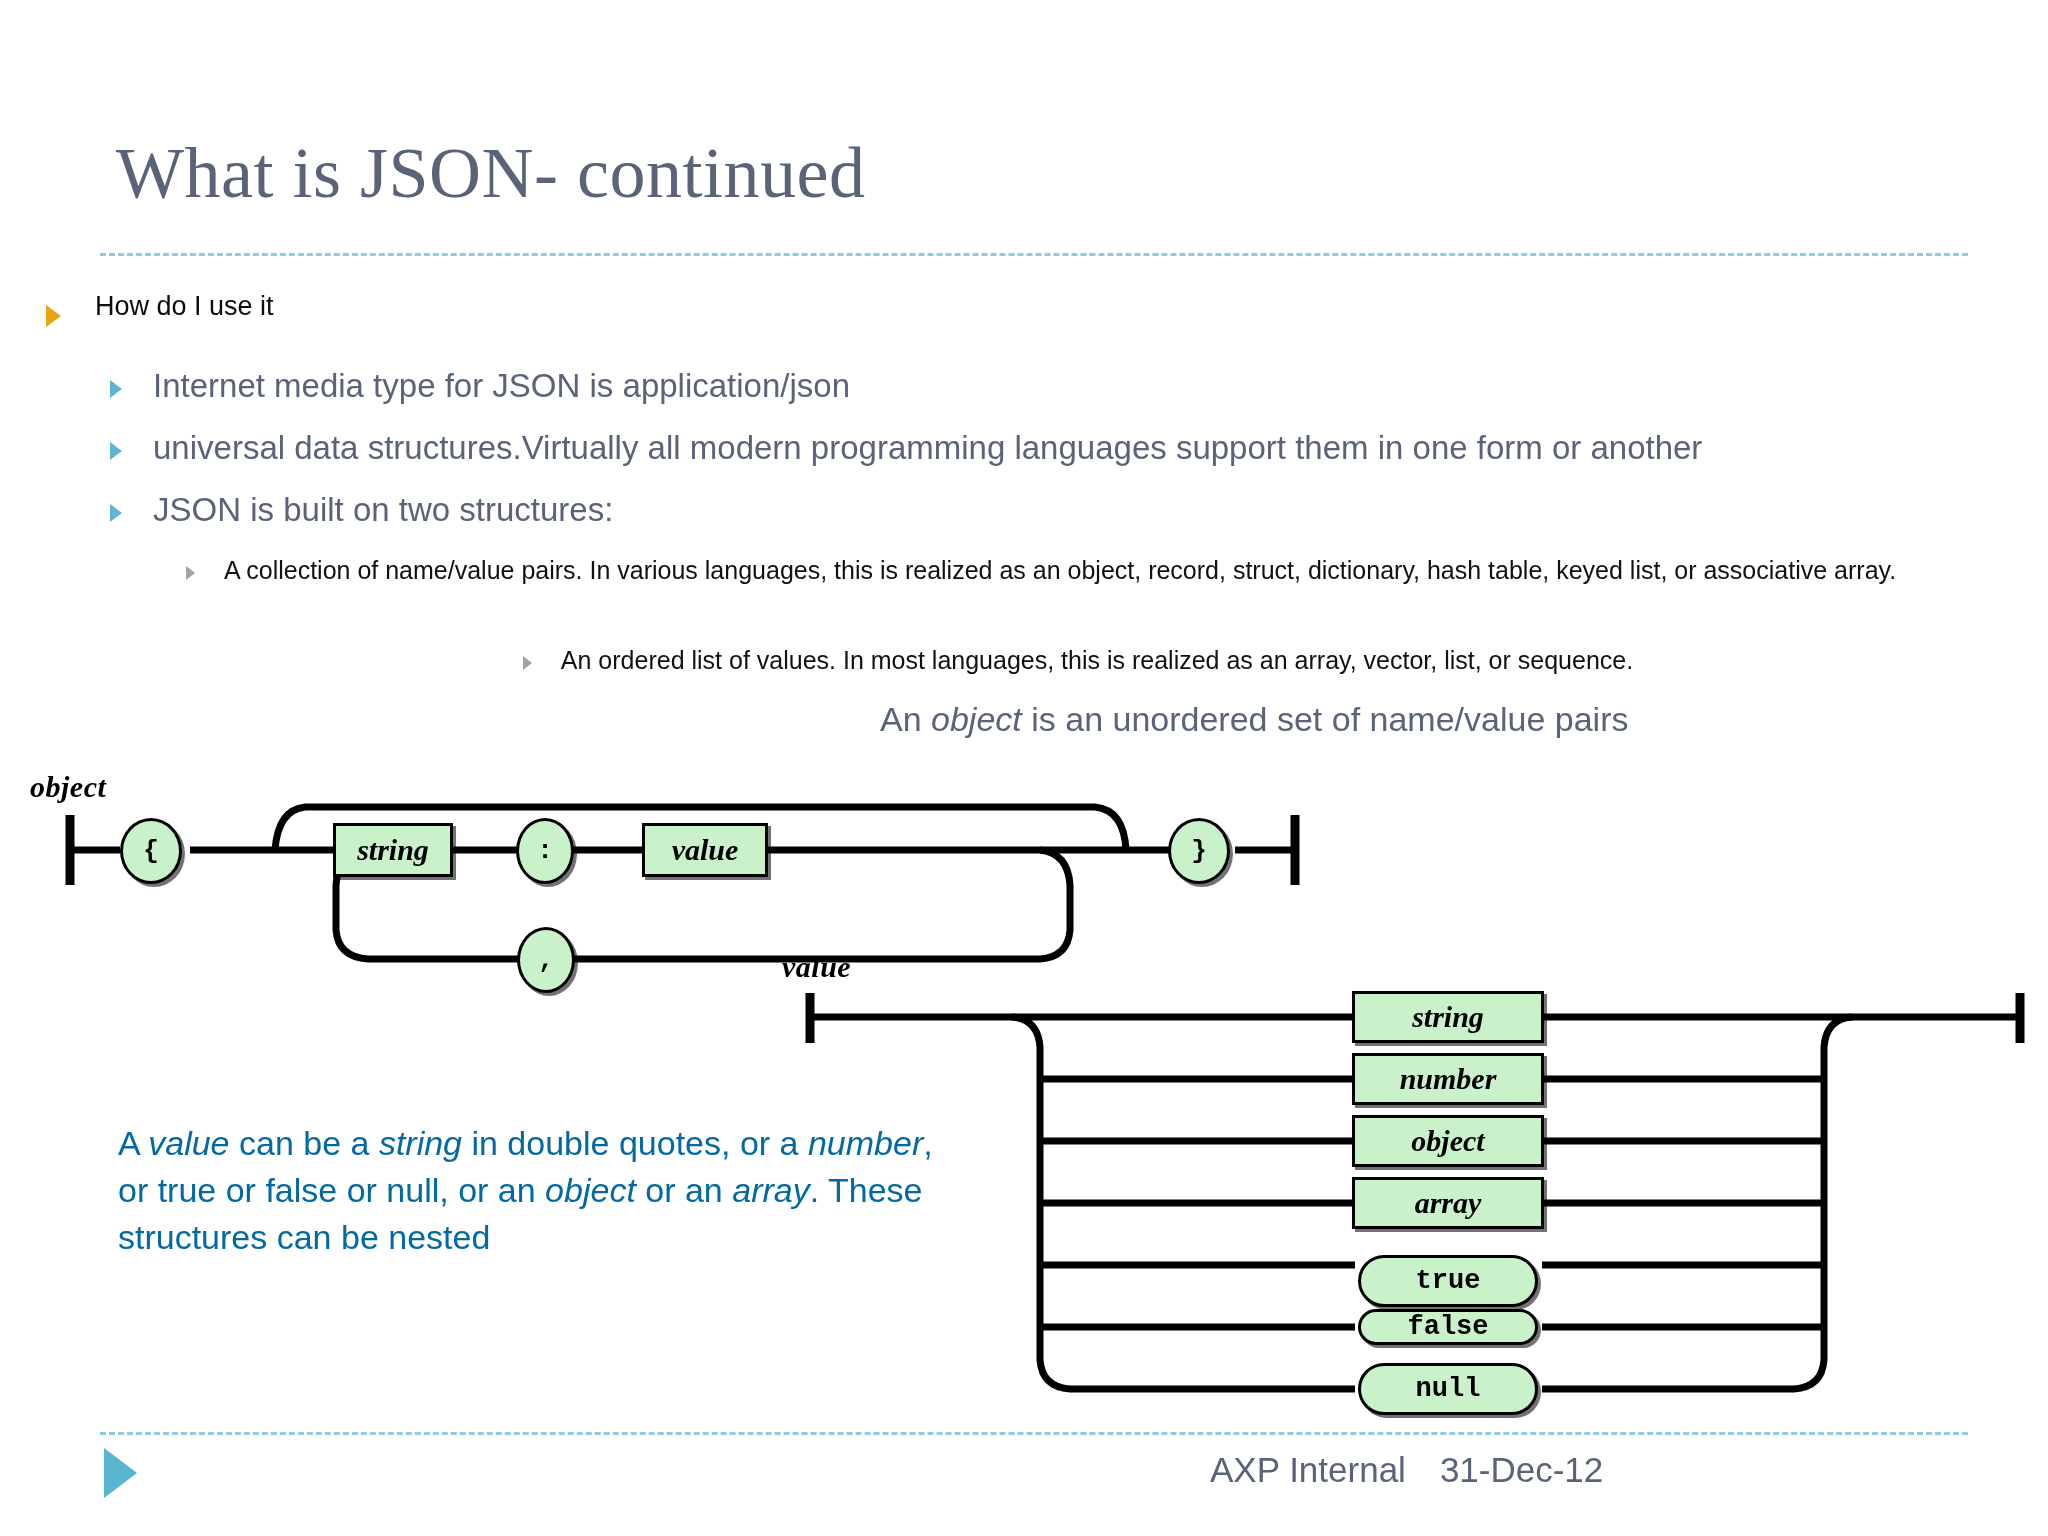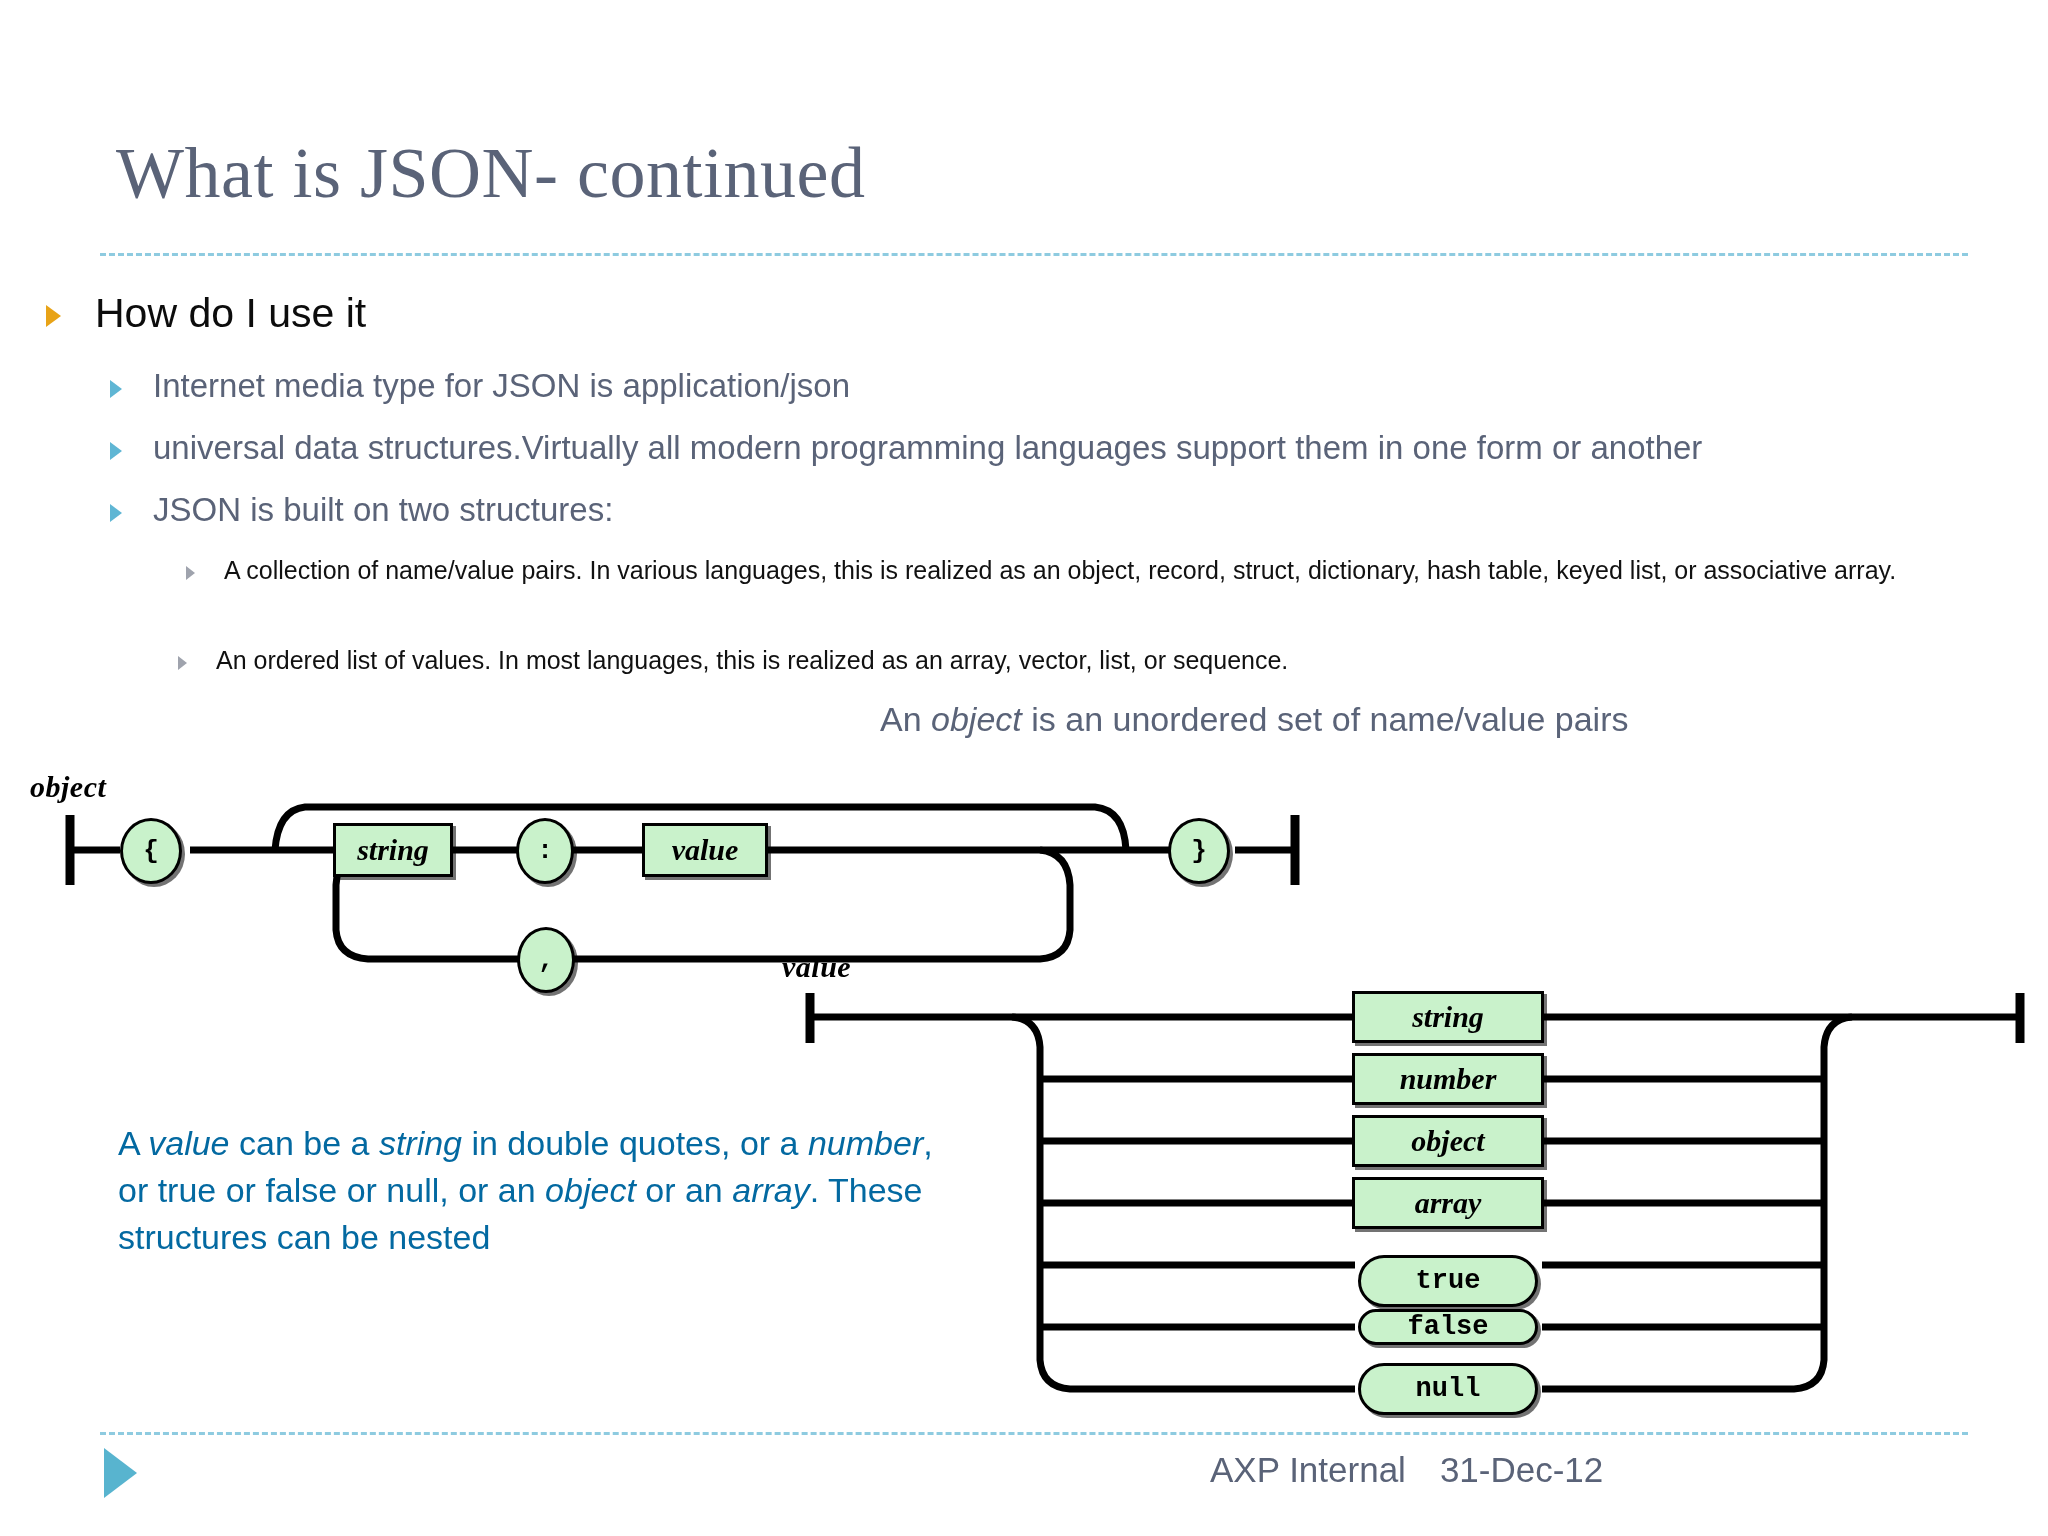--- a/index.html
+++ b/index.html
@@ -54,21 +54,21 @@
 
   
   #b-l1 { left: 46px; top: 292px; }
   #b-l1 .tri {
     border-width: 11px 0 11px 15px;
     border-color: transparent transparent transparent #e8a317;
     margin-top: 13px;
     margin-right: 34px;
   }
   #b-l1 .txt {
-    font-size: 41px;
+    font-size: 27px;
     color: #0c0c0c;
     font-weight: 400;
     line-height: 1.05;
     white-space: nowrap;
   }
 
   
   .l2 { left: 110px; }
   .l2 .tri {
     border-width: 9px 0 9px 12px;
@@ -94,21 +94,21 @@
     margin-top: 10px;
     margin-right: 29px;
   }
   .l3 .txt {
     font-size: 25px;
     color: #111111;
     line-height: 1.17;
     max-width: 1730px;
   }
   #b-l3-0 { top: 556px; margin-left: 8px; }
-  #b-l3-1 { top: 646px; }
+  #b-l3-1 { top: 646px; justify-content: center; }
 
   
   #object-caption {
     position: absolute;
     left: 880px;
     top: 700px;
     font-size: 34px;
     color: #5a6378;
     white-space: nowrap;
   }

